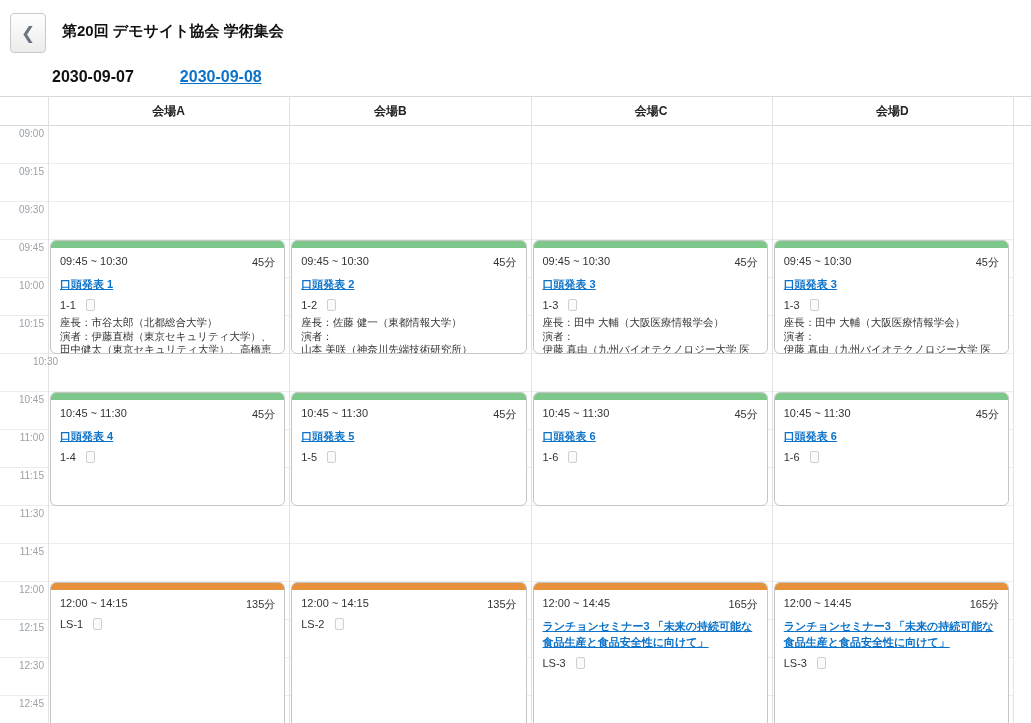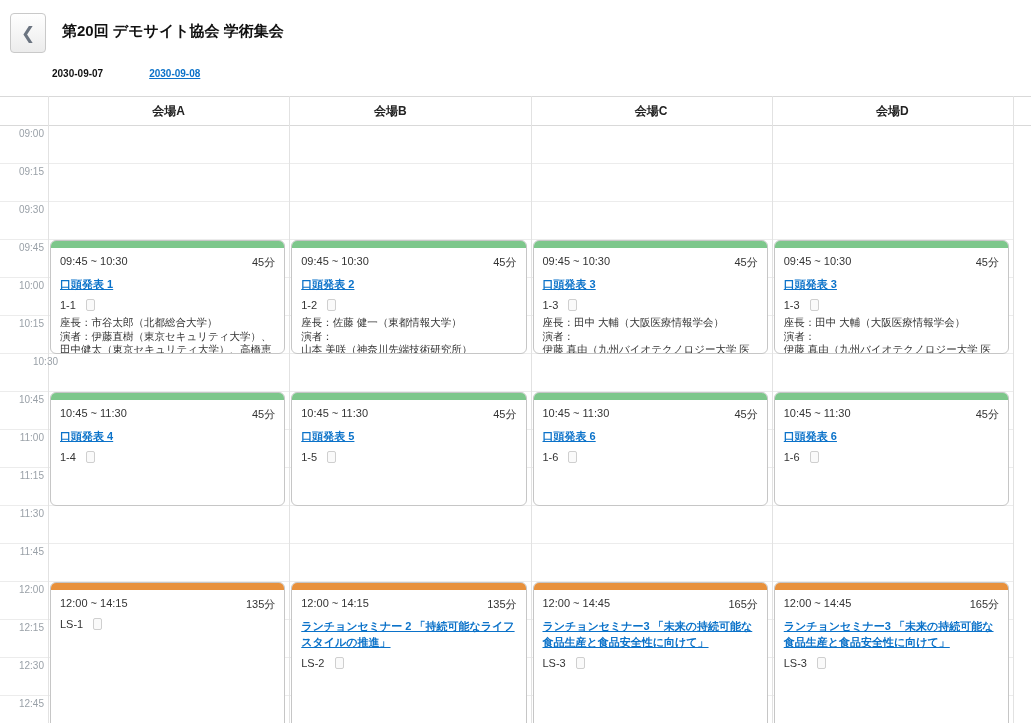--- a/index.html
+++ b/index.html
@@ -10,21 +10,21 @@
   
   .back-btn { position:absolute; left:10px; top:13px; width:36px; height:40px;
               border:1px solid #c9c9c9; border-radius:4px;
               background:linear-gradient(#ffffff,#ececec);
               display:flex; align-items:center; justify-content:center;
               cursor:pointer; }
   .back-btn span { color:#6b7480; font-size:17px; font-weight:bold; }
   .page-title { position:absolute; left:62px; top:22px; font-size:15px;
                 font-weight:bold; color:#111; }
   .date-tabs { position:absolute; left:52px; top:68px; display:flex; gap:46px;
-               font-size:10px; font-weight:bold; }
+               font-size:16px; font-weight:bold; }
   .date-active { color:#111; }
   .date-link { color:#0b72c9; text-decoration:underline; cursor:pointer; }
 
   
   .band-top    { position:absolute; left:0; top:96px;  width:1031px; height:1px; background:#d9d9d9; }
   .band-bottom { position:absolute; left:0; top:125px; width:1031px; height:1px; background:#d9d9d9; }
   .venue-header { position:absolute; top:97px; height:28px; display:flex;
                   align-items:center; justify-content:center; font-size:12px;
                   font-weight:bold; color:#222; background:#fff; }
   .vline { position:absolute; top:96px; width:1px; height:627px; background:#e2e2e2; }
@@ -260,21 +260,20 @@
     </div>
   </div>
 
   <div class="card" style="left: 291.25px; top: 582px; width: 235.25px; height: 342px;">
     <div class="card-bar" style="background: rgb(232, 145, 60);"></div>
     <div class="card-inner">
       <div class="card-timerow">
         <span class="t">12:00 ~ 14:15</span>
         <span class="d">135分</span>
       </div>
-      <span class="card-title" style="color: rgb(11, 114, 201);">ランチョンセミナー 2 「持続可能なライフスタイルの推進」</span>
       <div class="card-coderow">
         <span class="c">LS-2</span>
         <span class="bookmark"></span>
       </div>
       <div class="card-body"></div>
     </div>
   </div>
 
   <div class="card" style="left: 532.5px; top: 582px; width: 235.25px; height: 418px;">
     <div class="card-bar" style="background: rgb(232, 145, 60);"></div>

